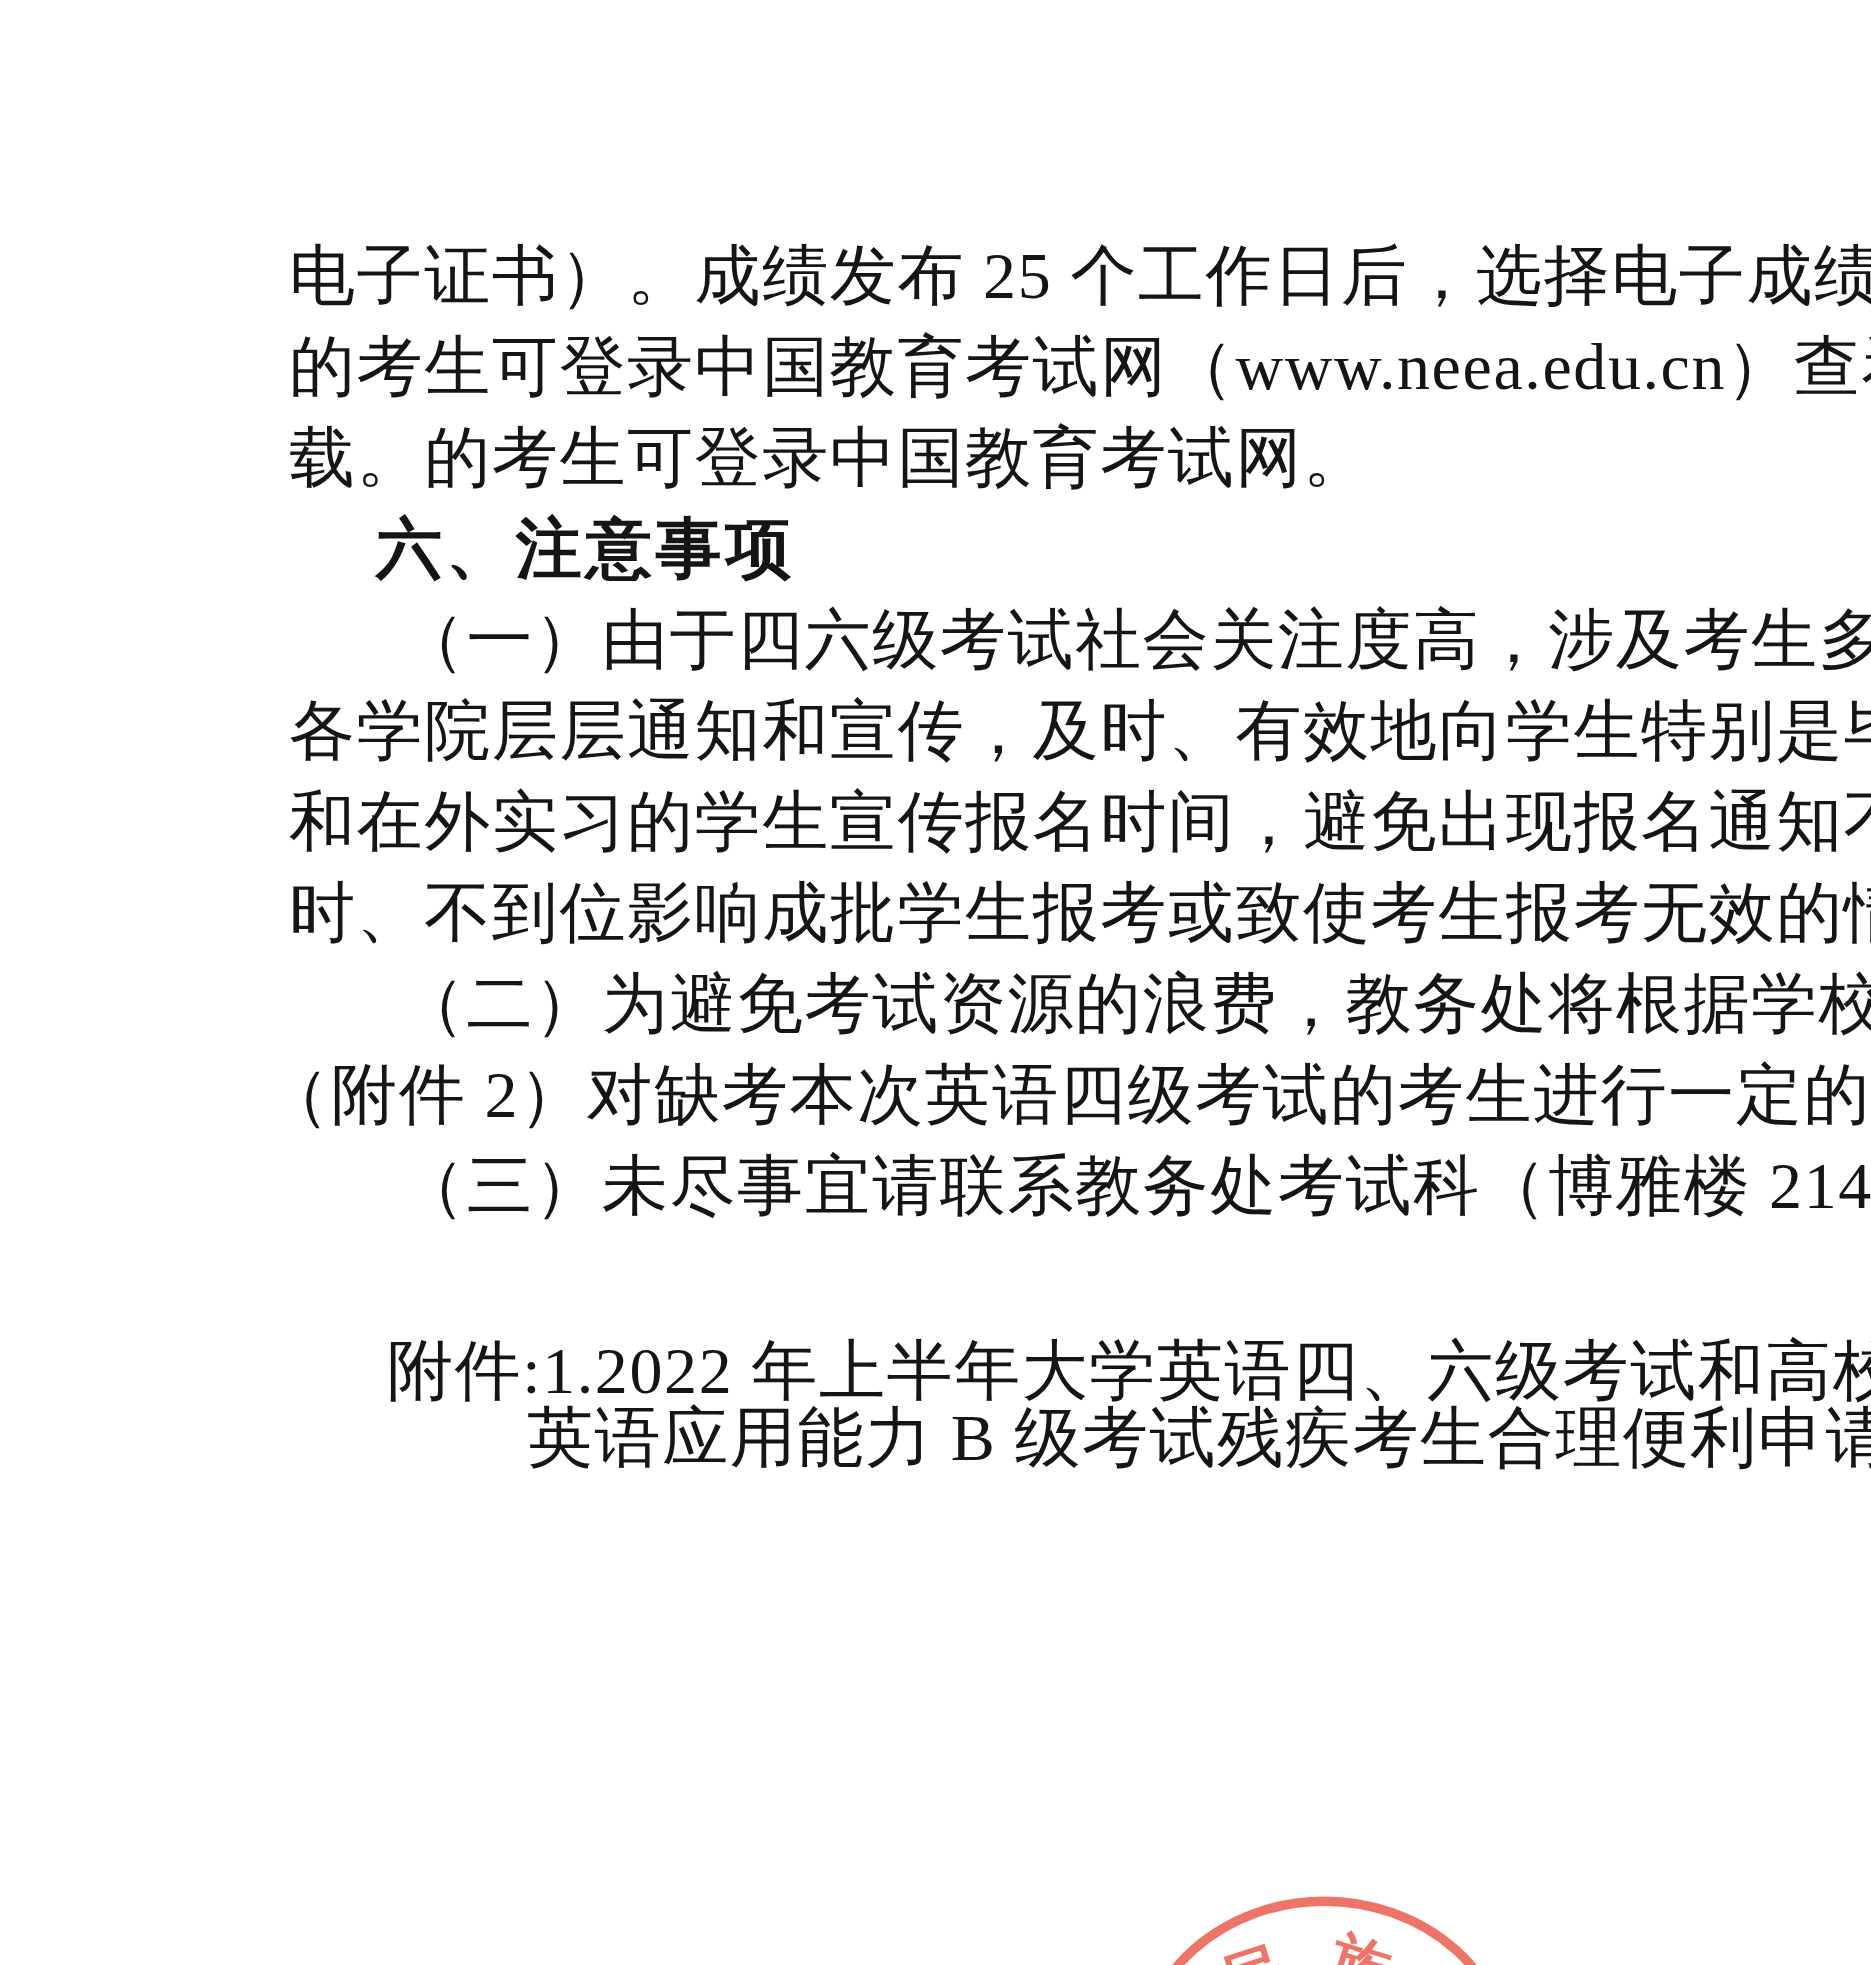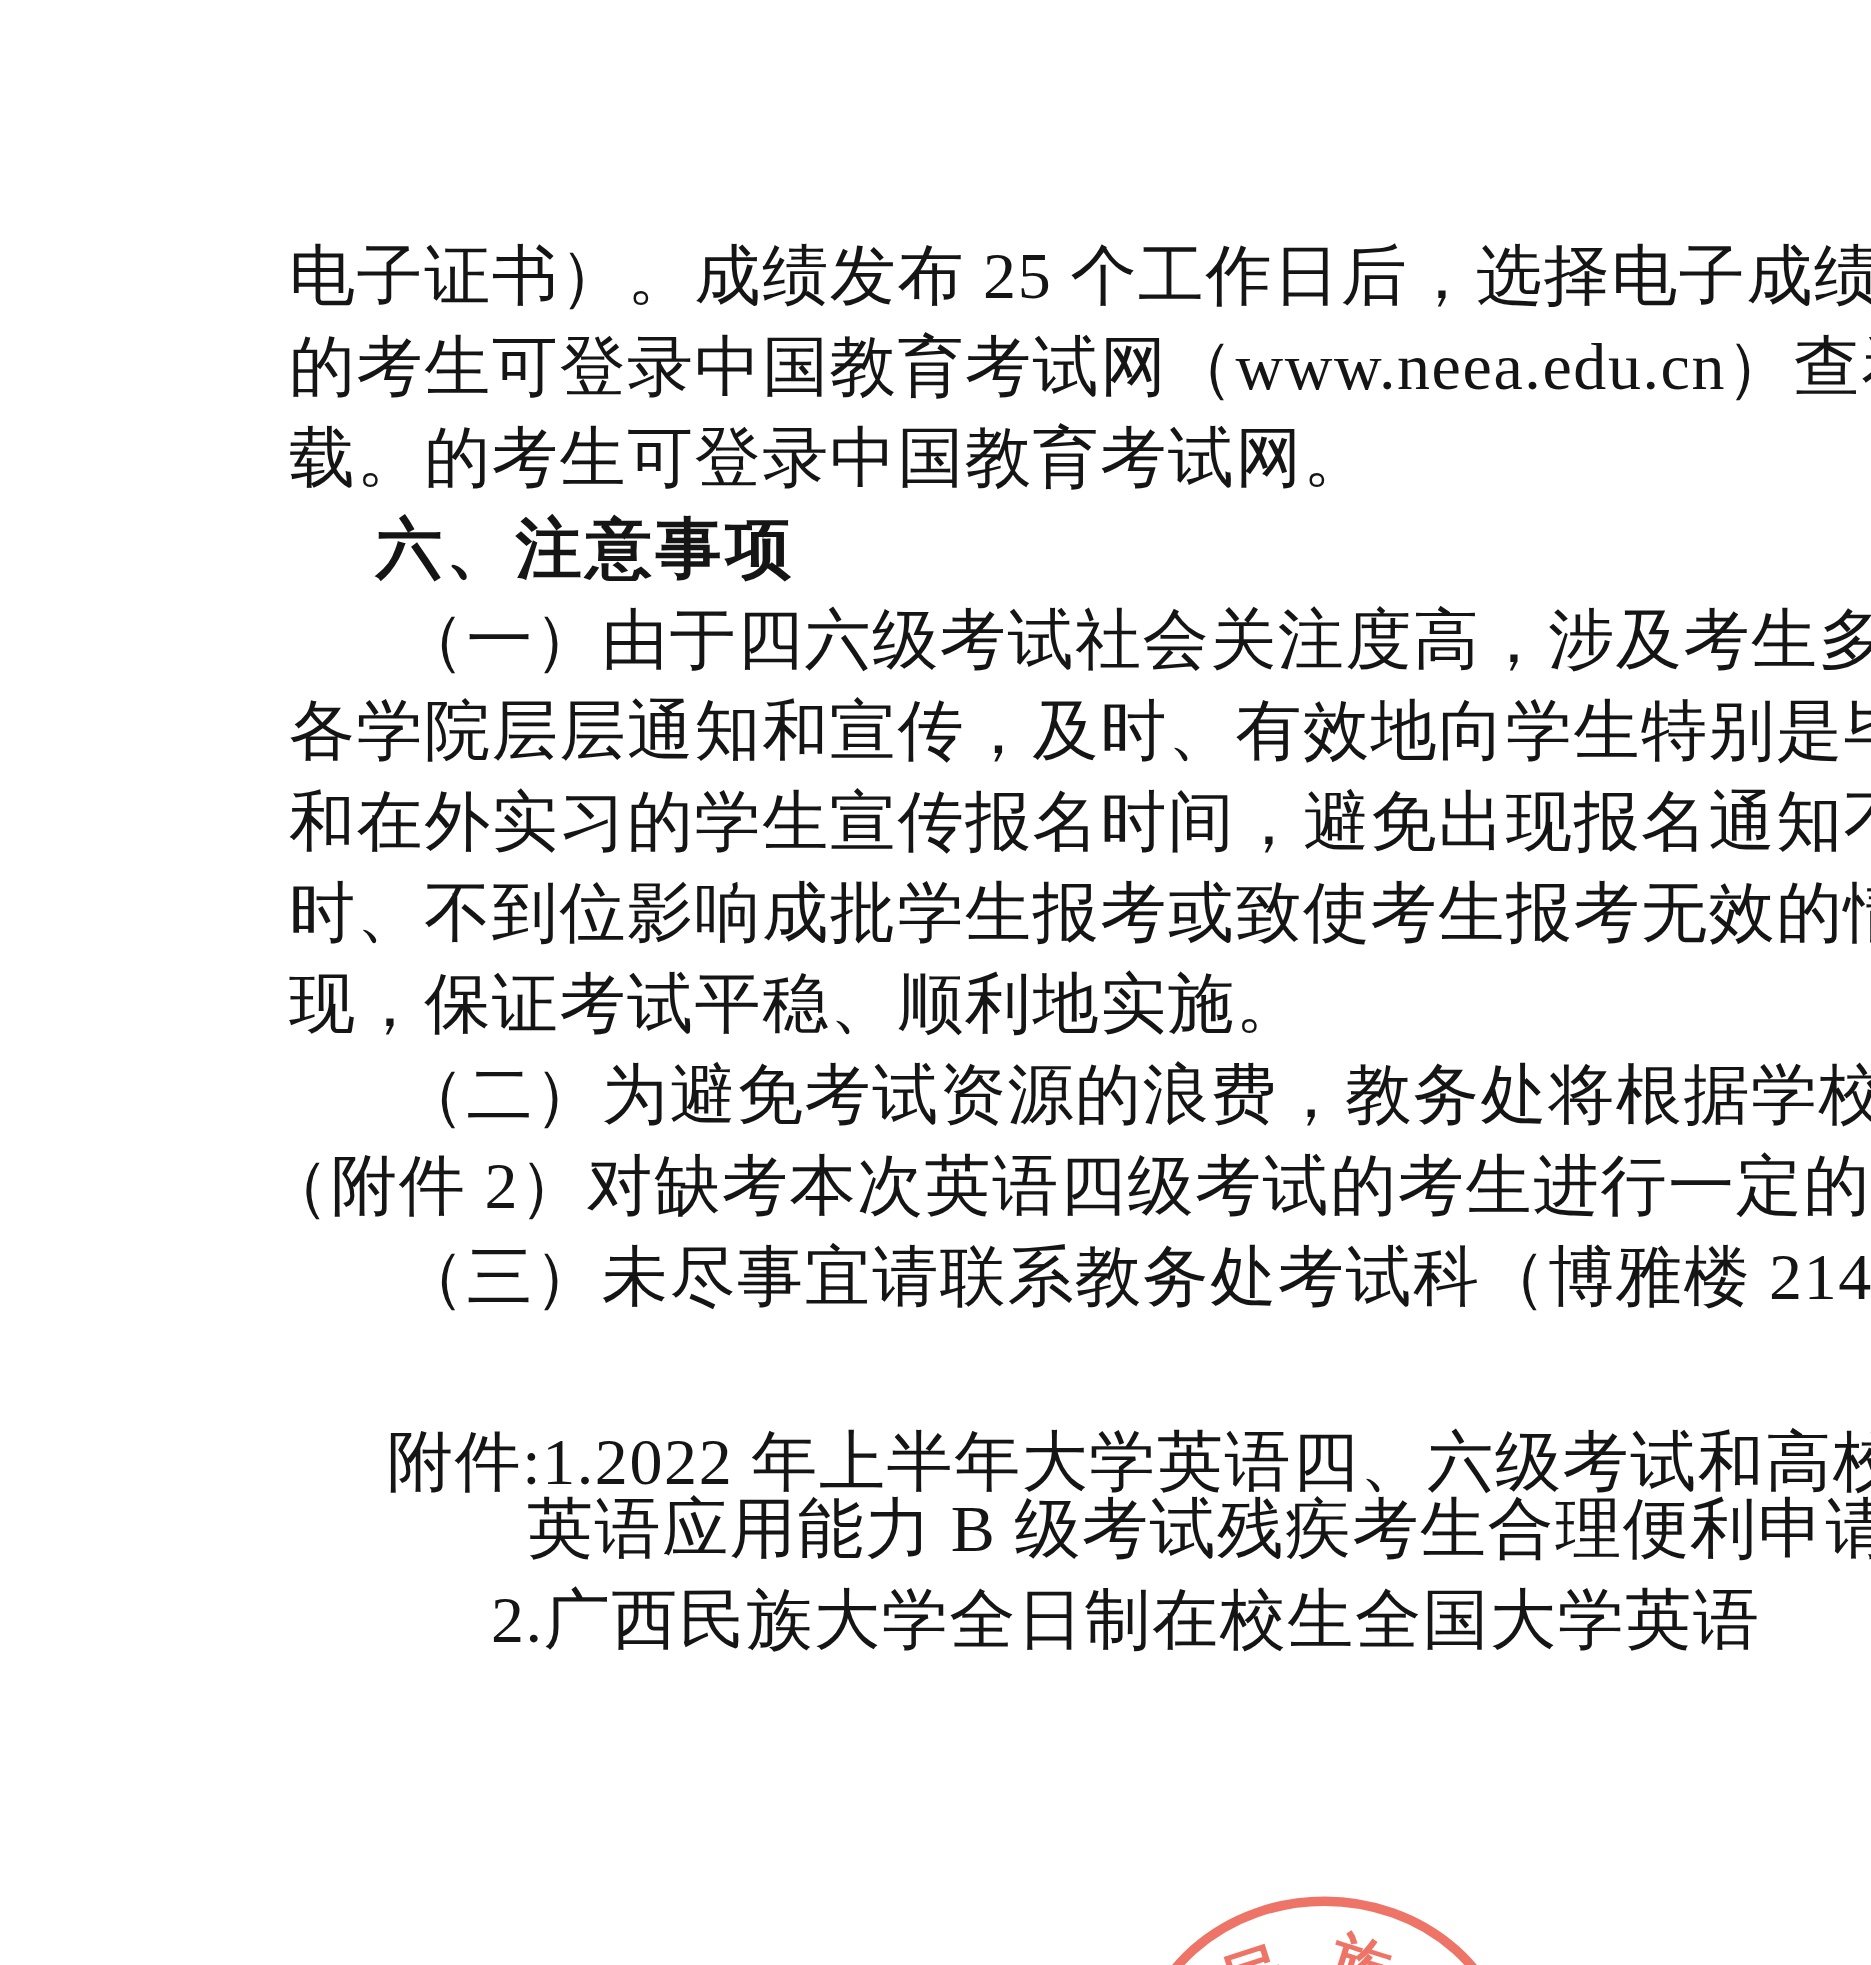--- a/index.html
+++ b/index.html
@@ -49,31 +49,29 @@
     <div class="line">电子证书）。成绩发布 25 个工作日后，选择电子成绩报告单</div>
     <div class="line">的考生可登录中国教育考试网（www.neea.edu.cn）查看并下</div>
     <div class="line">载。的考生可登录中国教育考试网。</div>
 
     <div class="line heading">六、注意事项</div>
 
     <div class="line ind">（一）由于四六级考试社会关注度高，涉及考生多，请</div>
     <div class="line">各学院层层通知和宣传，及时、有效地向学生特别是毕业班</div>
     <div class="line">和在外实习的学生宣传报名时间，避免出现报名通知不及</div>
     <div class="line">时、不到位影响成批学生报考或致使考生报考无效的情况出</div>
-    <div class="line">现，保证考试平稳、顺利地实施。</div>
 
     <div class="line ind">（二）为避免考试资源的浪费，教务处将根据学校文件</div>
     <div class="line hang">（附件 2）对缺考本次英语四级考试的考生进行一定的报考</div>
 
     <div class="line ind">（三）未尽事宜请联系教务处考试科（博雅楼 214)，联</div>
 
     <div class="attach">
       <div class="line a0">附件:1.2022 年上半年大学英语四、六级考试和高校</div>
       <div class="line a1">英语应用能力 B 级考试残疾考生合理便利申请表</div>
-      <div class="line a2">2.广西民族大学全日制在校生全国大学英语</div>
     </div>
   </div>
 
   <svg class="seal" width="389" height="350" viewBox="0 0 990 890" xmlns="http://www.w3.org/2000/svg">
     <defs>
       <path id="arcTop" d="M 140 600 A 358 330 0 1 1 850 600" fill="none"></path>
       <path id="arcOffice" d="M 235 585 A 302 282 0 0 0 755 585" fill="none"></path>
       <path id="arcSerial" d="M 189 684 A 402 374 0 0 0 801 684" fill="none"></path>
     </defs>
     <ellipse cx="495" cy="445" rx="472" ry="422" fill="none" stroke="#ed695b" stroke-width="24"></ellipse>

